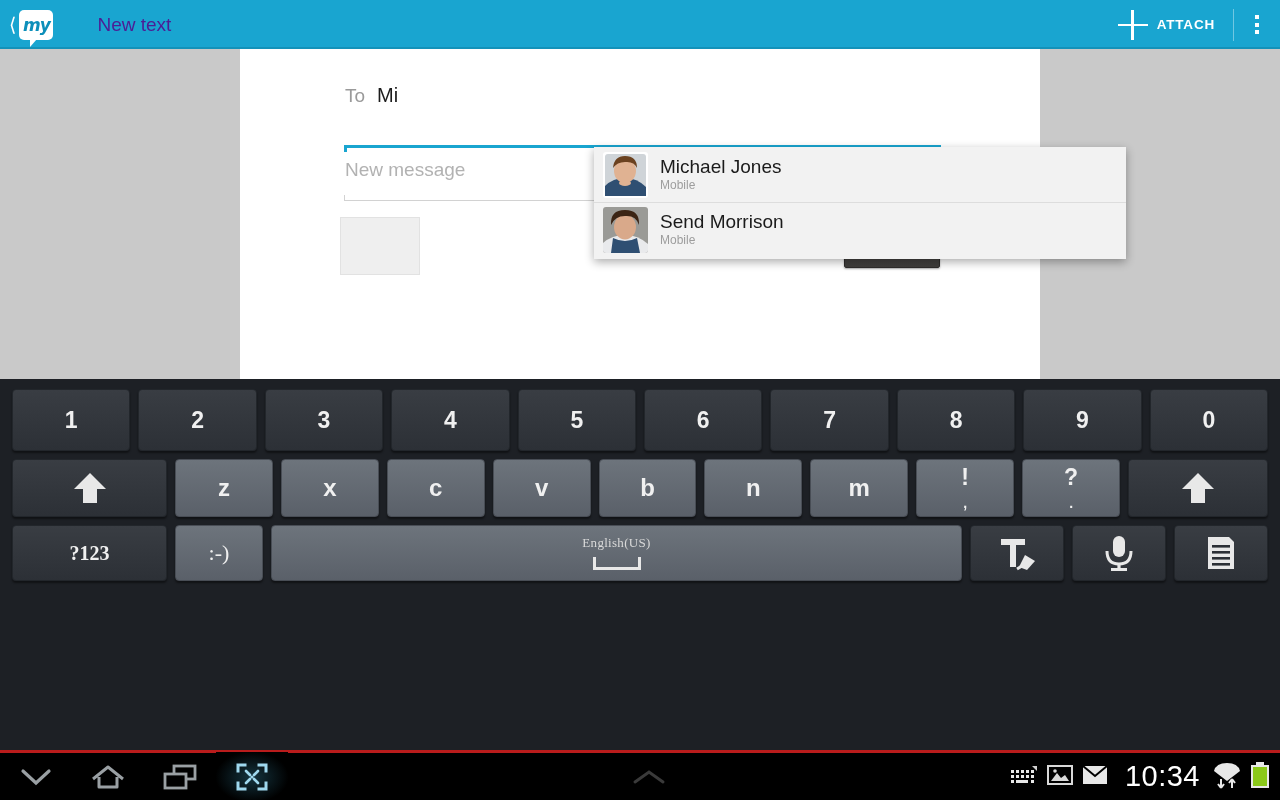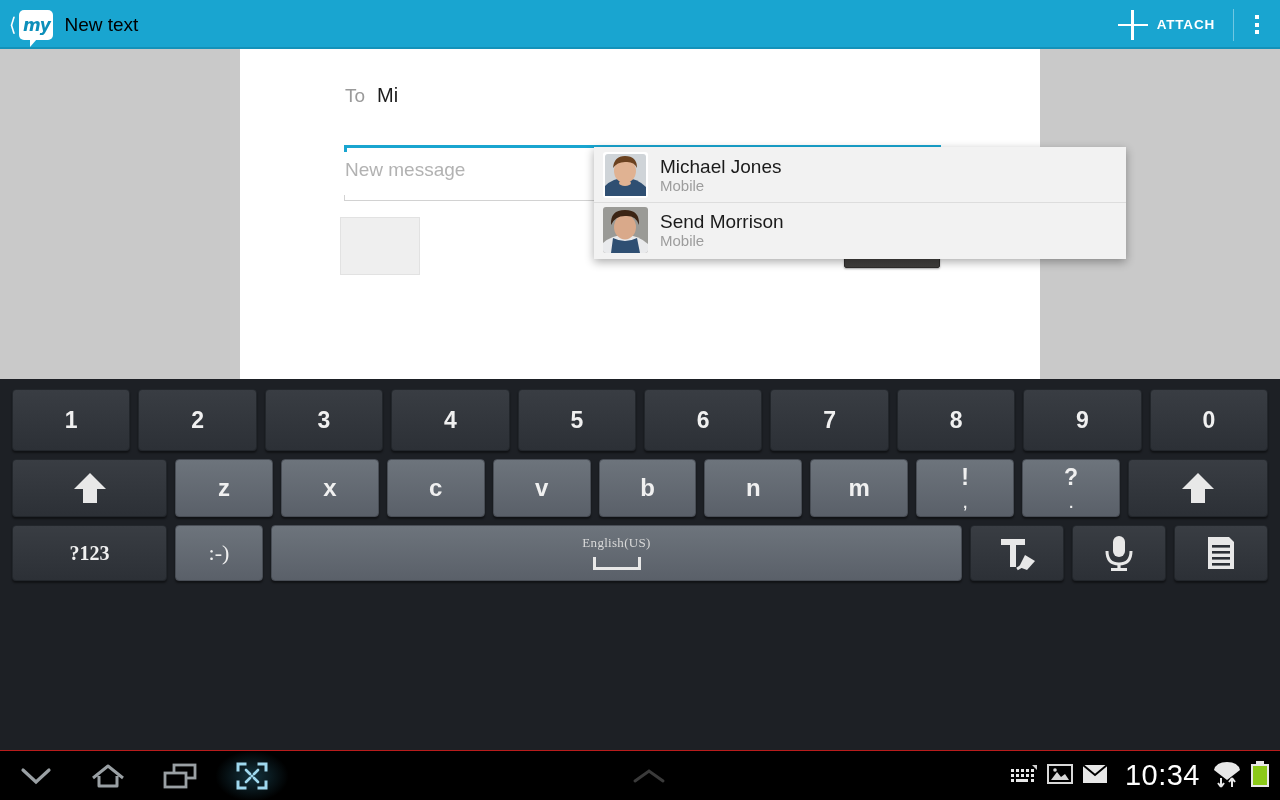--- a/index.html
+++ b/index.html
@@ -31,21 +31,21 @@
     margin-right:11px;
   }
   .ab-logo:after {
     content:""; position:absolute; left:11px; bottom:-7px;
     border-left:7px solid #fff; border-bottom:8px solid transparent;
   }
   .ab-logo span {
     color:#0d8fba; font-size:17px; font-weight:bold; font-style:italic;
     letter-spacing:-1px; font-family:"DejaVu Sans", sans-serif;
   }
-  #appbar-title { color:#000000; font-size:19px; }
+  #appbar-title { color:#4c1d95; font-size:19px;margin-left:33px; }
   .ab-right { margin-left:auto; display:flex; align-items:center; height:100%; }
   .ab-plus {
     width:30px; height:30px; position:relative; margin-right:9px;
   }
   .ab-plus:before, .ab-plus:after {
     content:""; position:absolute; background:#fff;
   }
   .ab-plus:before { left:0; top:14px; width:30px; height:2.5px; }
   .ab-plus:after { left:13.7px; top:0; width:2.5px; height:30px; }
   .ab-attach {
@@ -120,21 +120,21 @@
     height:55px; display:flex; align-items:center; padding-left:9px;
     position:relative;
   }
   .dd-item + .dd-item { border-top:1px solid #dddddd; }
   .dd-avatar {
     width:45px; height:46px; flex:0 0 45px; border-radius:3px;
     overflow:hidden; position:relative; margin-right:12px;
   }
   .dd-text { display:flex; flex-direction:column; justify-content:center; }
   .dd-name { color:#1b1b1b; font-size:19px; line-height:21px; }
-  .dd-sub { color:#9d9d9d; font-size:15px; line-height:17px; }
+  .dd-sub { color:#9d9d9d; font-size:12px; line-height:17px; }
 
   
   #keyboard {
     position:absolute; left:0; top:379px; width:1280px; height:371px;
     background:#1d2025;
     padding:6px 8px 0 8px;
   }
   .krow { display:flex; align-items:flex-start; }
   .key {
     height:58px; margin:4px 4px;
@@ -184,21 +184,21 @@
     border-left:3px solid #e8e8e8; border-right:3px solid #e8e8e8;
     border-bottom:3px solid #e8e8e8;
   }
   .punct { display:flex; flex-direction:column; align-items:center; line-height:1; }
   .punct b { font-size:23px; font-weight:bold; }
   .punct s { font-size:21px; text-decoration:none; margin-top:1px; }
 
   
   #sysbar {
     position:absolute; left:0; top:750px; width:1280px; height:50px;
-    background:#000; border-top:1px solid #b91c1c;
+    background:#000; border-top:3px solid #b91c1c;
     display:flex; align-items:center;
   }
   .nav-btn {
     width:72px; height:50px; display:flex; align-items:center; justify-content:center;
     position:relative;
   }
   .nav-btn.active { background:radial-gradient(ellipse at center, #14343f 0%, #000 72%); }
   #sys-center { flex:1; display:flex; align-items:center; justify-content:center; }
   #sys-right {
     margin-left:auto; display:flex; align-items:center; gap:9px; padding-right:10px;

